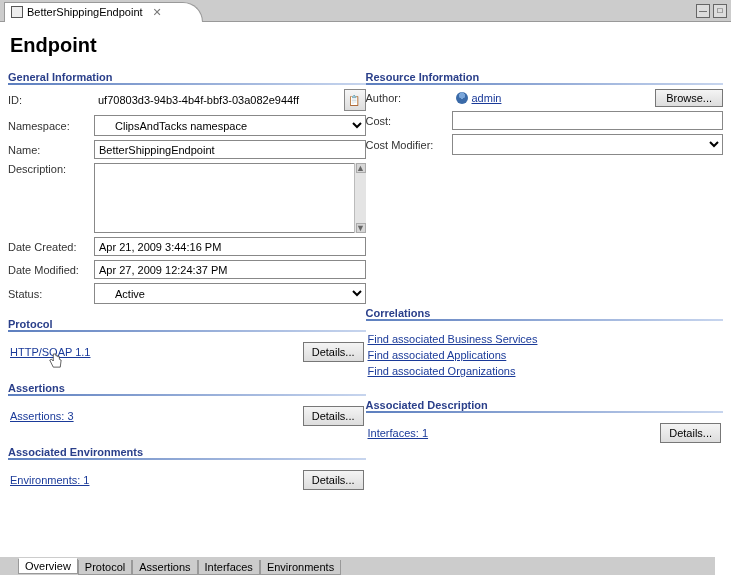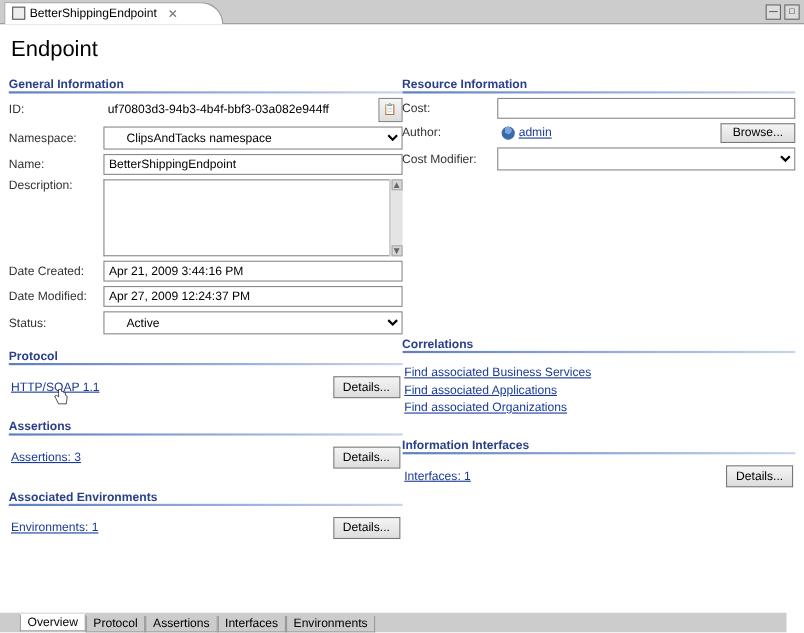--- a/index.html
+++ b/index.html
@@ -40,21 +40,21 @@
     width: 14px; height: 14px; border:1px solid #666; background:#ddd; margin-left:3px;
     display:flex;align-items:center;justify-content:center;
   }
   .icon-doc {
     width: 12px; height: 12px; border:1px solid #555; background:#eee;
     display:inline-block;
   }
   .page-title {
     font-size: 20px;
     padding: 12px 10px 8px 10px;
-    font-weight: normal;
+    font-weight: bold;
   }
   .cols {
     display: flex;
     padding: 0 8px;
   }
   .col { flex: 1; min-width: 0; }
   .group {
     margin-bottom: 8px;
   }
   .group-header {
@@ -273,54 +273,54 @@
       </div>
     </div>
 
   </div>
 
   <div class="col">
     <div class="group">
       <div class="group-header">Resource Information</div>
 
       <div class="row">
-        <div class="label">Cost:</div>
-        <input class="value-input" value="" style="">
-      </div>
-
-      <div class="row">
         <div class="label">Author:</div>
         <div class="value-text author-link" style="flex:1;">
           <span class="user-icon"></span>
           <span class="link">admin</span>
         </div>
         <button class="browse-btn">Browse...</button>
       </div>
 
       <div class="row">
+        <div class="label">Cost:</div>
+        <input class="value-input" value="" style="">
+      </div>
+
+      <div class="row">
         <div class="label">Cost Modifier:</div>
         <select class="value-input">
           <option></option>
         </select>
       </div>
     </div>
 
     <div style="height:138px;"></div>
 
     <div class="group">
       <div class="group-header">Correlations</div>
       <div class="corr-list">
         <div><span class="link">Find associated Business Services</span></div>
         <div><span class="link">Find associated Applications</span></div>
         <div><span class="link">Find associated Organizations</span></div>
       </div>
     </div>
 
     <div class="group">
-      <div class="group-header">Information Interfaces</div>
+      <div class="group-header">Associated Description</div>
       <div class="plain-row">
         <span class="link">Interfaces: 1</span>
         <button class="details-btn">Details...</button>
       </div>
     </div>
 
   </div>
 </div>
 
 <div class="bottom-tabs">

